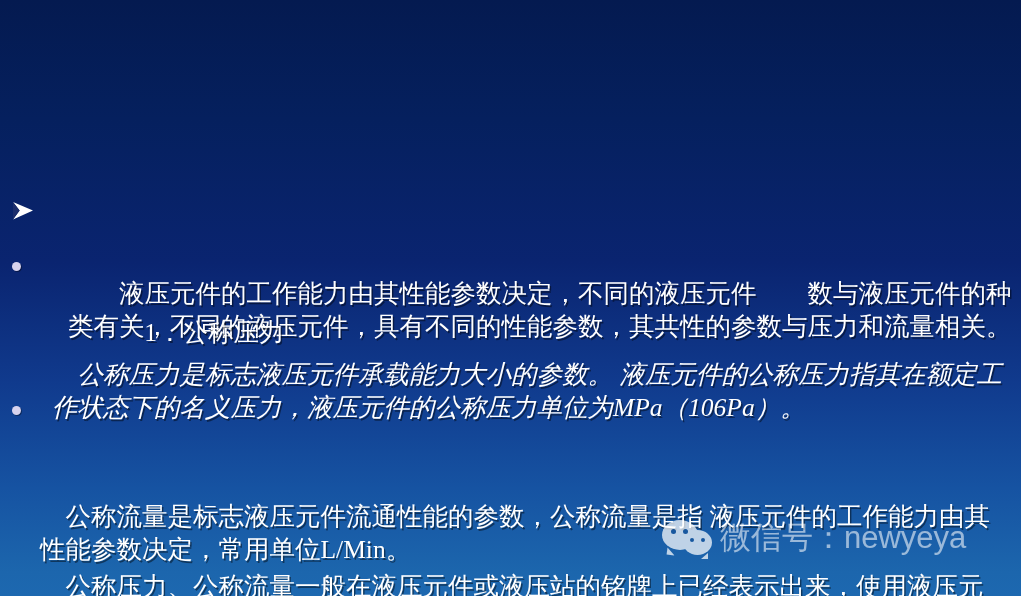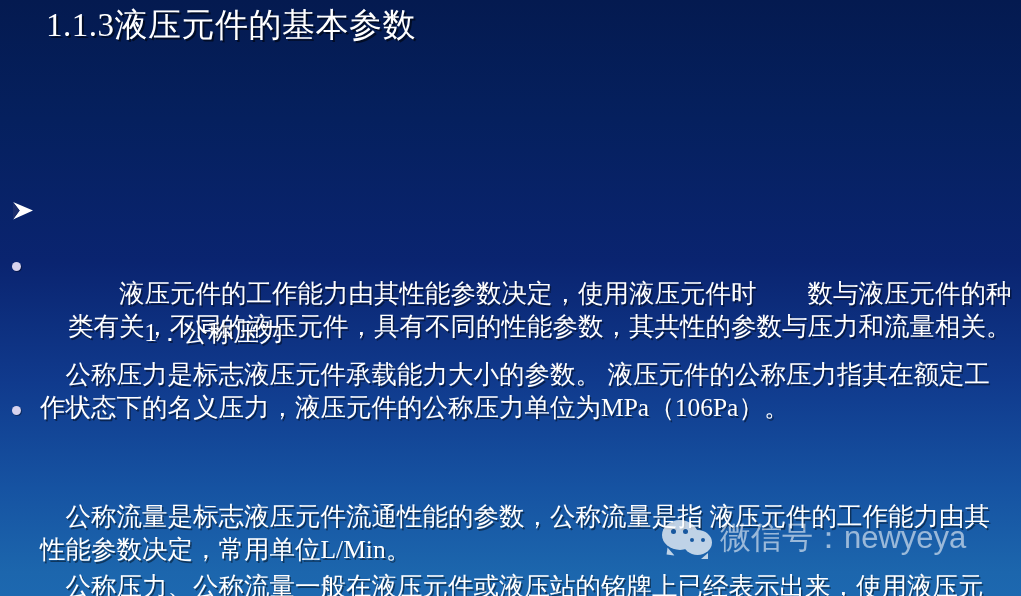--- a/index.html
+++ b/index.html
@@ -84,21 +84,21 @@
   }
 
   .p1 { margin-left: 30px; width: 960px; }
   .heading { margin-left: 68px; }
   .plain { margin-left: 40px; width: 965px; }
 
   .gap-space { white-space: pre; }
 
   #p-intro  { position: absolute; left: 0;  top: 0;   width: 1021px; }
   #p-sec1   { position: absolute; left: 0;  top: 105px; width: 1021px; }
-  #p-sec1b  { position: absolute; left: 0;  top: 147px; width: 893px; }
+  #p-sec1b  { position: absolute; left: 12px;  top: 147px; width: 893px; font-style: italic; }
   #p-sec2   { position: absolute; left: 0;  top: 249px; width: 1021px; }
   #p-sec2b  { position: absolute; left: 0;  top: 289px; width: 1021px; }
   #p-final  { position: absolute; left: 0;  top: 359px; width: 1021px; }
 
   
   .watermark {
     position: absolute;
     left: 662px;
     top: 516px;
     display: flex;
@@ -155,33 +155,32 @@
     margin-left: 6px;
     white-space: nowrap;
     letter-spacing: 0px;
   }
 </style>
 </head>
 <body>
 
 <div id="slide">
 
-  <div class="title">1.1.3液压元件的基本参数</div>
 
   <div class="body">
 
     <div class="para row" id="p-intro">
       <span class="bullet-arrow">
         <svg width="26" height="26" viewBox="0 0 26 26" aria-hidden="true">
           <path d="M3 4 L23 12.6 L3 21.5 L9.6 12.6 Z" fill="#ffffff"></path>
           <path d="M3 4 L9.6 12.6 L3 21.5 Z" fill="#1b2d6b"></path>
         </svg>
       </span>
       <span class="p1" style="display:inline-block;">
-        <span>液压元件的工作能力由其性能参数决定，使用液压元件时</span><span class="gap-space">        </span><span>数与液压元件的种类有关，不同的液压元件，具有不同的性能参数，其共性的参数与压力和流量相关。</span>
+        <span>液压元件的工作能力由其性能参数决定，不同的液压元件</span><span class="gap-space">        </span><span>数与液压元件的种类有关，不同的液压元件，具有不同的性能参数，其共性的参数与压力和流量相关。</span>
       </span>
     </div>
 
     <div class="para row" id="p-sec1">
       <span class="bullet-dot"></span>
       <span class="heading">1．公称压力</span>
     </div>
 
     <div class="para" id="p-sec1b">
       <span class="plain" style="display:inline-block;">    公称压力是标志液压元件承载能力大小的参数。 液压元件的公称压力指其在额定工作状态下的名义压力，液压元件的公称压力单位为MPa（106Pa）。</span>

